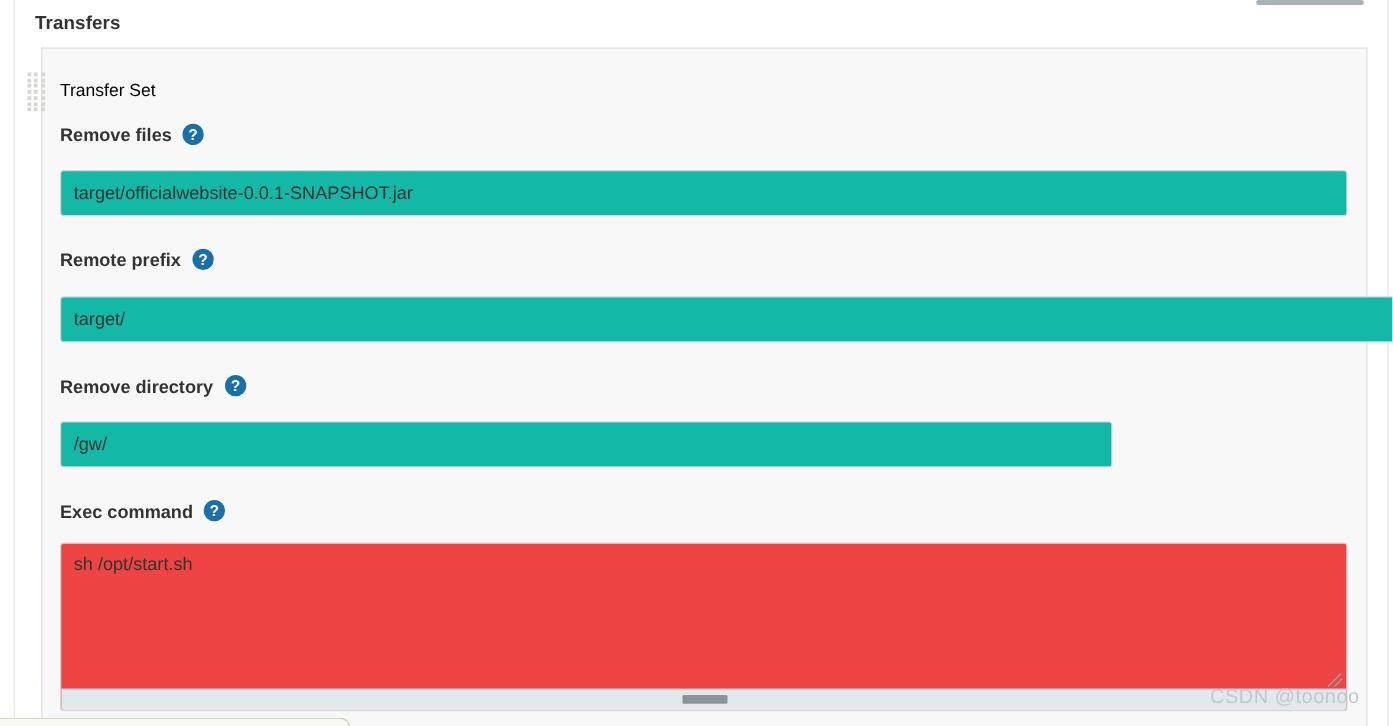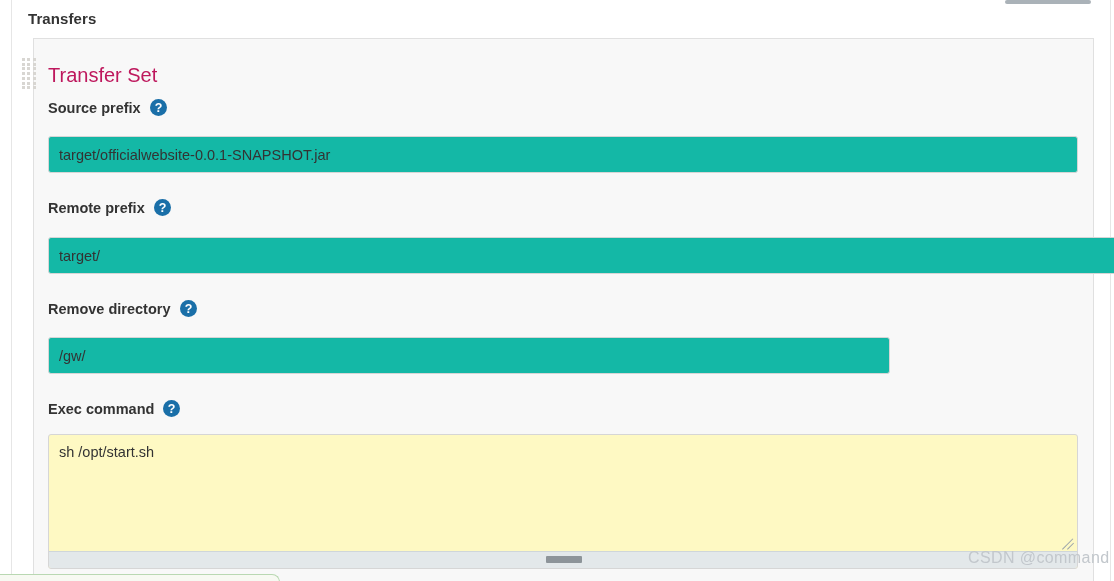--- a/index.html
+++ b/index.html
@@ -95,22 +95,22 @@
     width: 3px;
     height: 3px;
     background: #d8d6d2;
   }
 
   
   .block-title {
     position: absolute;
     left: 48px;
     top: 64px;
-    font-size: 20px;
-    color: #be185d;
+    font-size: 14px;
+    color: #000000;
   }
 
   .field-label {
     position: absolute;
     font-size: 14.5px;
     font-weight: bold;
     color: #333333;
     white-space: nowrap;
   }
 
@@ -141,21 +141,21 @@
     box-shadow: inset 0 1px 1px rgba(0,0,0,0.015);
   }
 
   .textarea-wrap {
     position: absolute;
     left: 48px;
     top: 434px;
     width: 1030px;
     height: 135px;
     box-sizing: border-box;
-    background: #fef9c3;
+    background: #ef4444;
     border: 1px solid #d6d6d6;
     border-radius: 3px;
     overflow: hidden;
   }
   .textarea-text {
     position: absolute;
     left: 10px;
     top: 8px;
     right: 10px;
     font-size: 14.5px;
@@ -273,21 +273,21 @@
       <i></i>
       <i></i>
     <i></i>
       <i></i>
       <i></i>
   </div>
 
   <div class="block-title">Transfer Set</div>
 
   <div class="field-label" style="left:48px; top:99px;">
-    <span>Source prefix</span><span class="help-icon">
+    <span>Remove files</span><span class="help-icon">
       <svg width="17" height="17" viewBox="0 0 17 17" aria-hidden="true">
         <text x="8.5" y="13" text-anchor="middle" font-family="Liberation Sans, sans-serif" font-size="12.5" font-weight="bold" fill="#ffffff">?</text>
       </svg>
     </span>
   </div>
   <input class="text-input" style="left: 48px; top: 136px; width: 1030px; height: 37px;" value="target/officialwebsite-0.0.1-SNAPSHOT.jar">
 
   <div class="field-label" style="left:48px; top:199px;">
     <span>Remote prefix</span><span class="help-icon">
       <svg width="17" height="17" viewBox="0 0 17 17" aria-hidden="true">
@@ -320,17 +320,17 @@
     <div class="resize-grip">
       <i></i>
       <i></i>
     </div>
 
     <div class="ta-scrollbar">
       <div class="ta-scroll-thumb"></div>
     </div>
   </div>
 
-  <div class="watermark">CSDN @command</div>
+  <div class="watermark">CSDN @toonoo</div>
 
   <div class="bottom-green-panel"></div>
 
 </div>
 
 </body></html>

